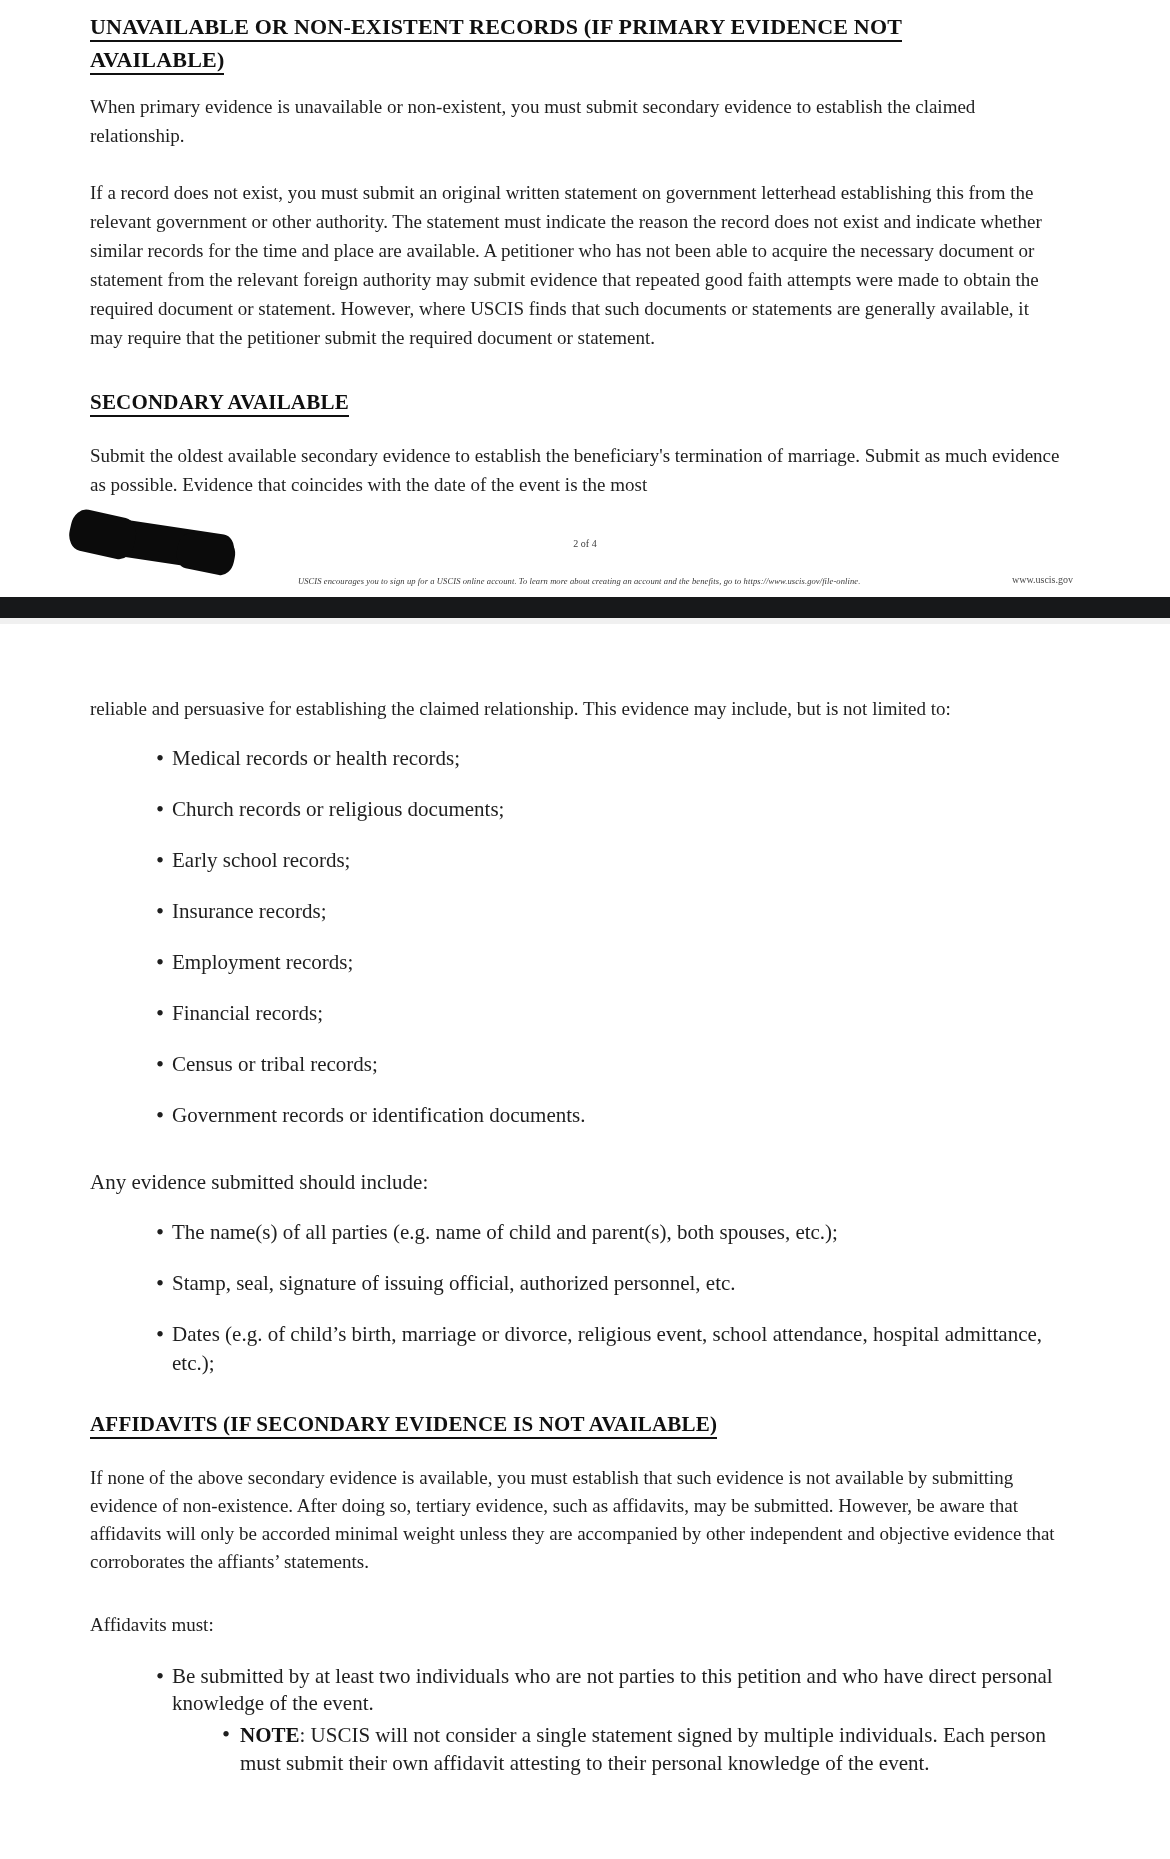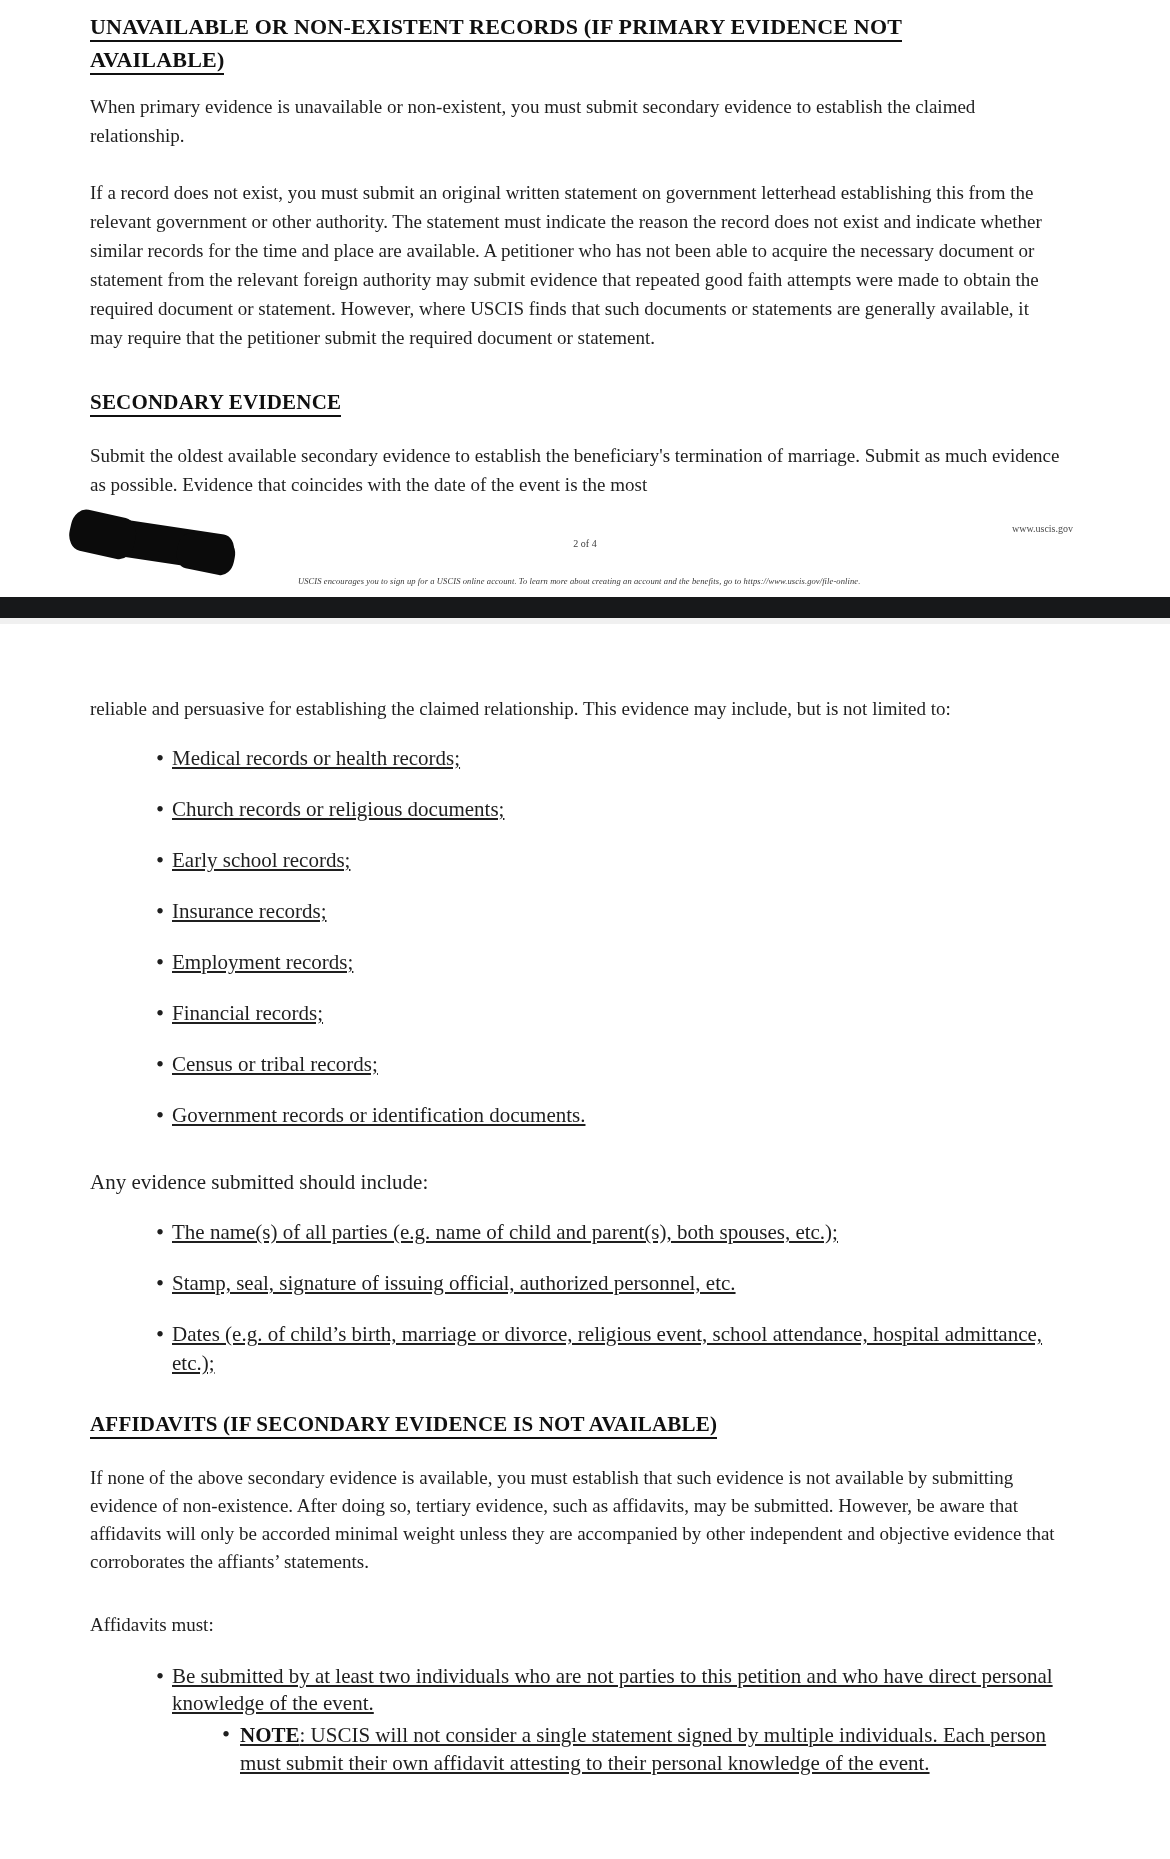--- a/index.html
+++ b/index.html
@@ -38,42 +38,42 @@
   }
   .scribble::after {
     content:""; position:absolute; right:-2px; top:4px; width:58px; height:36px;
     background:#0b0b0b; border-radius:12px/16px; transform:rotate(3deg);
   }
   .pg-num {
     position:absolute; top:538px; left:0; right:0; text-align:center;
     font-size:10px; color:#3c3c3c;
   }
   .site-link {
-    position:absolute; top:523px; right:97px;
+    position:absolute; top:574px; right:97px;
     font-size:10px; color:#4a4a4a;text-align:right;
   }
   .footer-note {
     position:absolute; top:576px; left:298px; width:460px;
     font-size:8.5px; font-style:italic; color:#383838; letter-spacing:0.1px;
     white-space:nowrap;
   }
 
   
   .divider-bar { width:1170px; height:21px; background:#17181a; }
   .divider-gap { width:1170px; height:6px; background:#f0f0f0; }
 
   
   .page2 { min-height:1235px; }
   .p4 { padding-top:70px; }
 
   ul { list-style:none; }
   .bullet-list { margin-left:68px; margin-top:21px; }
   .bullet-list > li {
     position:relative; padding-left:14px;
-    font-size:21px; line-height:29px; margin-bottom:22px;text-decoration:underline;
+    font-size:21px; line-height:29px; margin-bottom:22px;
   }
   .bullet-list > li::before {
     content:"\2022"; position:absolute; left:-2px; top:0px; font-size:23px;
   }
   .intro-line { font-size:21px; line-height:29px; margin-top:38px; }
   .h3 { margin-top:30px; font-size:21px; line-height:32px; }
   .p5 { margin-top:24px; line-height:28px; }
   .affid-intro { margin-top:34px; }
   .affid-list { margin-top:24px; margin-bottom:0; }
   .affid-list > li { margin-bottom:0; line-height:27px; }
@@ -95,21 +95,21 @@
     <div class="doc-heading">
       <span class="u">UNAVAILABLE OR NON-EXISTENT RECORDS (IF PRIMARY EVIDENCE NOT</span><br>
       <span class="u">AVAILABLE)</span>
     </div>
 
     <p class="para p1">When primary evidence is unavailable or non-existent, you must submit secondary evidence to establish the claimed relationship.</p>
 
     <p class="para p2">If a record does not exist, you must submit an original written statement on government letterhead establishing this from the relevant government or other authority. The statement must indicate the reason the record does not exist and indicate whether similar records for the time and place are available. A petitioner who has not been able to acquire the necessary document or statement from the relevant foreign authority may submit evidence that repeated good faith attempts were made to obtain the required document or statement. However, where USCIS finds that such documents or statements are generally available, it may require that the petitioner submit the required document or statement.</p>
 
     <div class="doc-heading h2">
-      <span class="u">SECONDARY EVIDENCE</span>
+      <span class="u">SECONDARY AVAILABLE</span>
     </div>
 
     <p class="para p3">Submit the oldest available secondary evidence to establish the beneficiary's termination of marriage. Submit as much evidence as possible. Evidence that coincides with the date of the event is the most</p>
   </div>
 
   <div class="scribble"></div>
   <div class="pg-num">2 of 4</div>
   <div class="site-link">www.uscis.gov</div>
   <div class="footer-note">USCIS encourages you to sign up for a USCIS online account. To learn more about creating an account and the benefits, go to https://www.uscis.gov/file-online.</div>
 </div>

